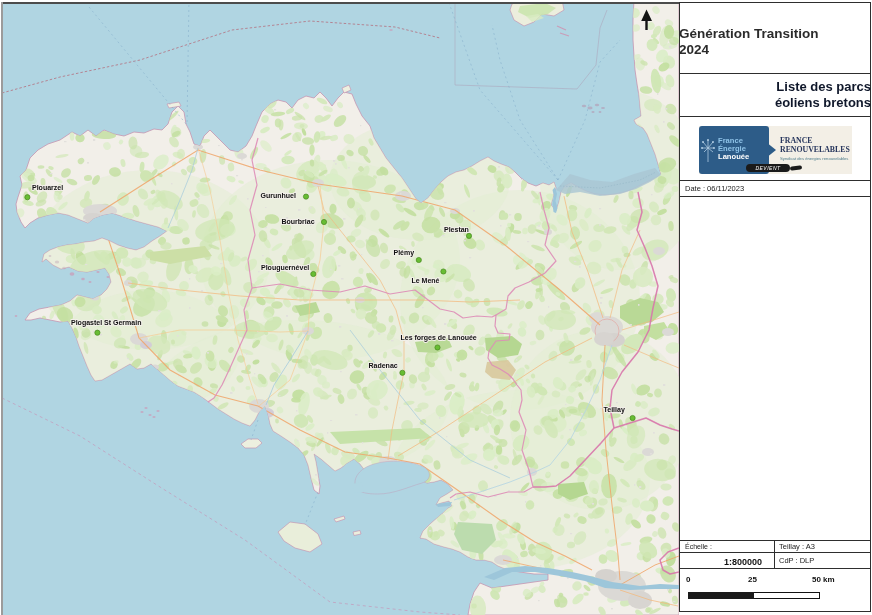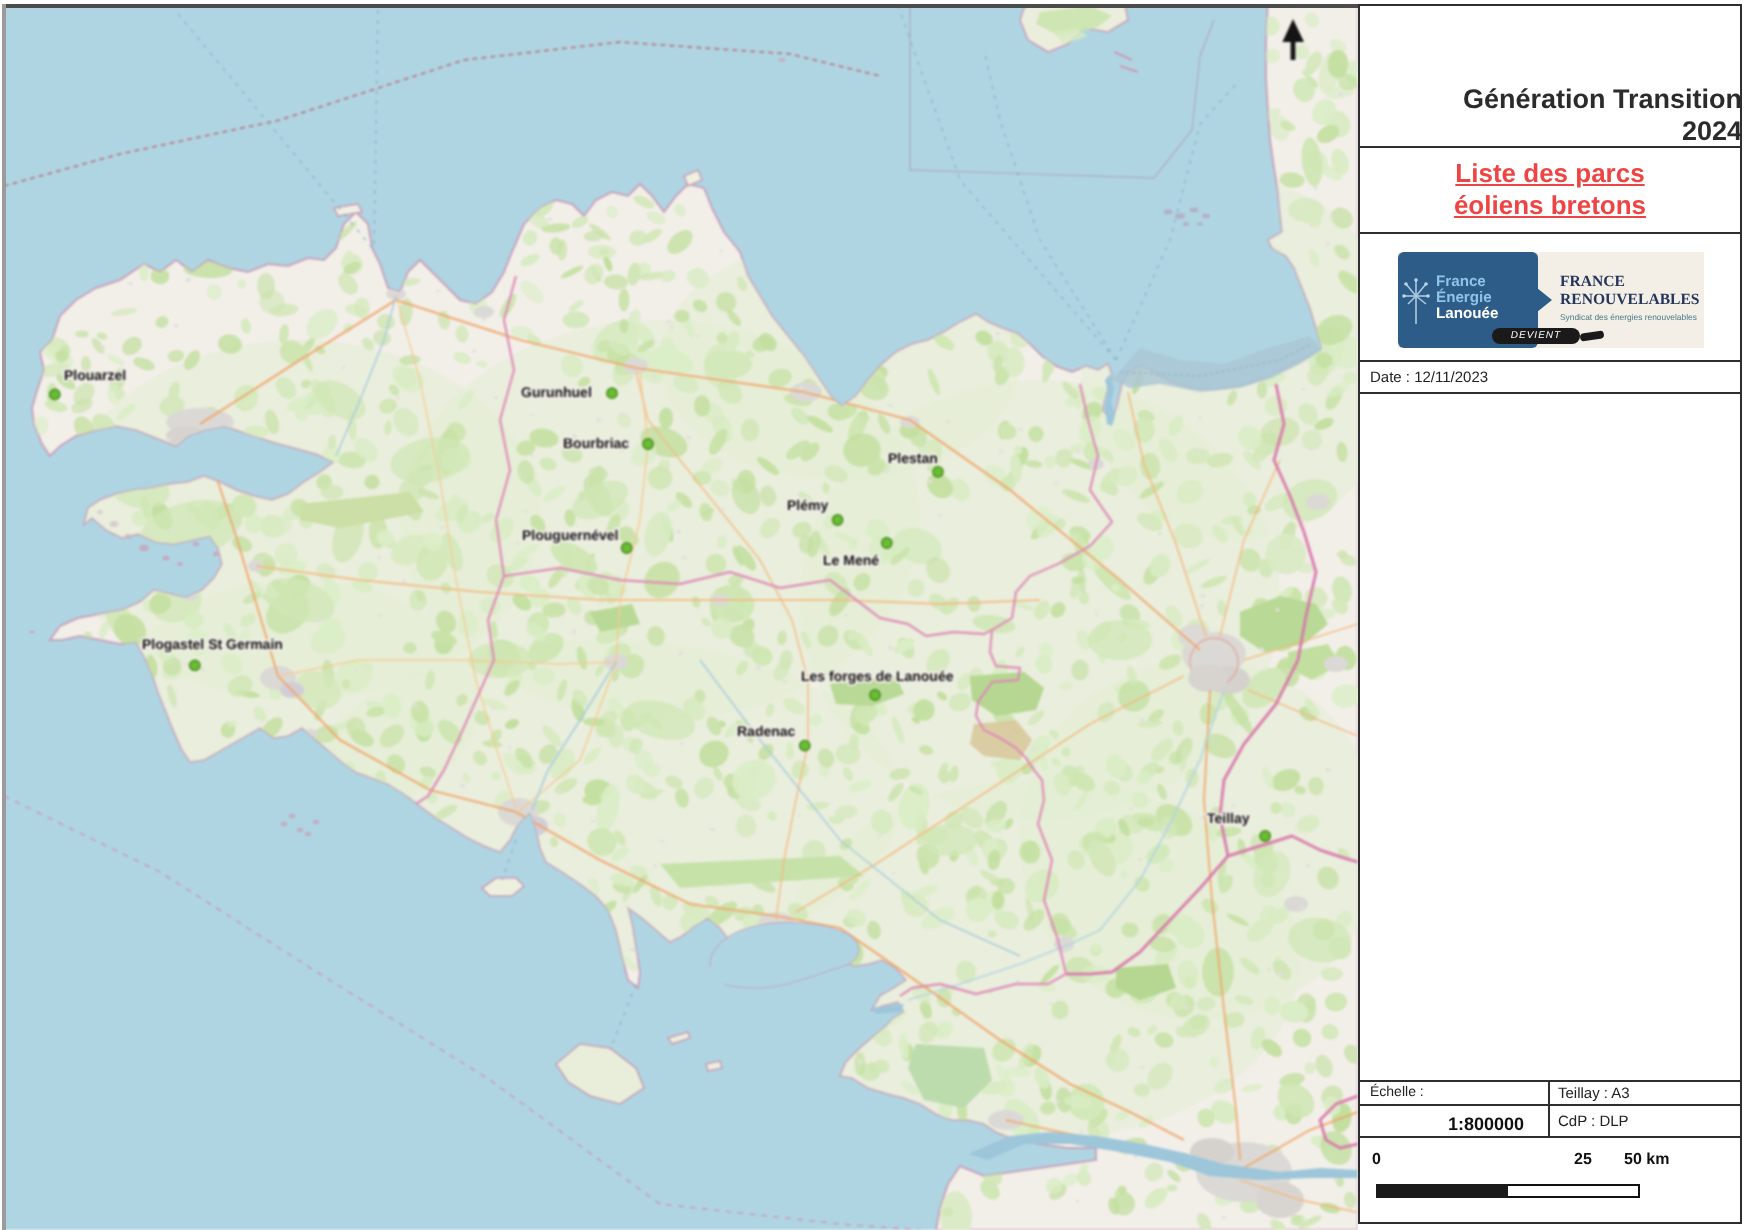--- a/index.html
+++ b/index.html
@@ -1367,23 +1367,23 @@
 </g>
 </svg>
 
 <div class="abs" style="left:0;top:0;width:872px;height:2px;background:#fff"></div>
 <div class="abs" style="left:0;top:0;width:1px;height:615px;background:#fff"></div>
 <div class="abs" style="left:1px;top:2px;width:870px;height:2px;background:#4c4c4c"></div>
 <div class="abs" style="left:1px;top:2px;width:1.5px;height:613px;background:#9b9b9b"></div>
 
 <div class="abs" style="left:679px;top:2px;width:193px;height:613px;background:#fff"></div>
 <div class="box" style="left:679px;top:2px;width:192px;height:72px;"></div>
-<div class="abs" style="left:679px;top:26px;width:192px;text-align:right;font-size:13.5px;font-weight:bold;color:#2b2b2b;line-height:16px;margin-top:16px;">Génération Transition<br>2024</div>
+<div class="abs" style="left:679px;top:26px;width:192px;text-align:left;font-size:13.5px;font-weight:bold;color:#2b2b2b;line-height:16px;">Génération Transition<br>2024</div>
 <div class="box" style="left:679px;top:73px;width:192px;height:44px;"></div>
-<div class="abs" style="left:679px;top:79px;width:192px;text-align:center;font-size:13px;font-weight:bold;color:#ef4444;line-height:16px;text-decoration:underline;">Liste des parcs<br>éoliens bretons</div>
+<div class="abs" style="left:679px;top:79px;width:192px;text-align:right;font-size:13px;font-weight:bold;color:#0f172a;line-height:16px;">Liste des parcs<br>éoliens bretons</div>
 <div class="box" style="left:679px;top:116px;width:192px;height:65px;"></div>
 
 <div class="abs" style="left:699px;top:126px;width:153px;height:48px;background:#f3efe6;"></div>
 <div class="abs" style="left:699px;top:126px;width:70px;height:48px;background:#2d5c88;border-radius:3px;"></div>
 <div class="abs" style="left:766px;top:142px;width:0;height:0;border-top:8px solid transparent;border-bottom:8px solid transparent;border-left:10px solid #2d5c88;"></div>
 <svg class="abs" style="left:700px;top:136px" width="18" height="30" viewBox="0 0 18 30">
   <g stroke="#bcd6ea" stroke-width="0.8" fill="none" opacity="0.9">
     <line x1="8" y1="12" x2="8" y2="26"></line>
     <line x1="8" y1="12" x2="3" y2="6"></line>
       <line x1="8" y1="12" x2="8" y2="4"></line>
@@ -1401,30 +1401,30 @@
       <circle cx="2" cy="12" r="0.9"></circle>
     </g>
 </svg>
 <div class="abs" style="left:718px;top:137px;font-size:7.6px;font-weight:bold;color:#8fc3e8;line-height:8.2px;">France<br>Énergie<br><span style="color:#fff">Lanouée</span></div>
 <div class="abs" style="left:746px;top:164px;width:44px;height:8px;background:#1a1a1a;border-radius:4px;color:#fff;font-size:5px;font-style:italic;text-align:center;line-height:8px;letter-spacing:0.5px;">DEVIENT</div>
 <div class="abs" style="left:790px;top:166px;width:12px;height:4px;background:#1a1a1a;border-radius:2px;transform:rotate(-8deg);"></div>
 <div class="abs" style="left:780px;top:136px;font-family:'Liberation Serif',serif;font-size:7.8px;font-weight:bold;color:#26355c;line-height:9px;letter-spacing:0px;">FRANCE<br>RENOUVELABLES</div>
 <div class="abs" style="left:780px;top:155.5px;font-size:4.2px;color:#4a7a8a;">Syndicat des énergies renouvelables</div>
 
 <div class="box" style="left:679px;top:180px;width:192px;height:17px;"></div>
-<div class="abs" style="left:685px;top:184px;font-size:7.5px;color:#222;">Date : 12/11/2023</div>
+<div class="abs" style="left:685px;top:184px;font-size:7.5px;color:#222;">Date : 06/11/2023</div>
 
 <div class="box" style="left:679px;top:196px;width:192px;height:345px;"></div>
 
 <div class="box" style="left:679px;top:540px;width:192px;height:13px;"></div>
 <div class="box" style="left:679px;top:552px;width:192px;height:17px;"></div>
 <div class="abs" style="left:774px;top:540px;width:1px;height:29px;background:#2e2e2e;"></div>
 <div class="abs" style="left:685px;top:543px;font-size:7px;color:#222;">Échelle :</div>
 <div class="abs" style="left:724px;top:557px;font-size:9px;font-weight:bold;color:#111;">1:800000</div>
 <div class="abs" style="left:779px;top:542px;font-size:7.5px;color:#222;">Teillay : A3</div>
 <div class="abs" style="left:779px;top:556px;font-size:7.5px;color:#222;text-align:right;">CdP : DLP</div>
 
 <div class="box" style="left:679px;top:568px;width:192px;height:44px;"></div>
 <div class="abs" style="left:686px;top:575px;font-size:8px;font-weight:bold;color:#111;">0</div>
-<div class="abs" style="left:748px;top:575px;font-size:8px;font-weight:bold;color:#111;margin-left:39px;">25</div>
+<div class="abs" style="left:748px;top:575px;font-size:8px;font-weight:bold;color:#111;">25</div>
 <div class="abs" style="left:812px;top:575px;font-size:8px;font-weight:bold;color:#111;">50 km</div>
 <div class="abs" style="left:688px;top:592px;width:132px;height:7px;border:1px solid #111;box-sizing:border-box;background:#fff;"></div>
 <div class="abs" style="left:688px;top:592px;width:66px;height:7px;background:#1a1a1a;"></div>
 
 </body></html>

